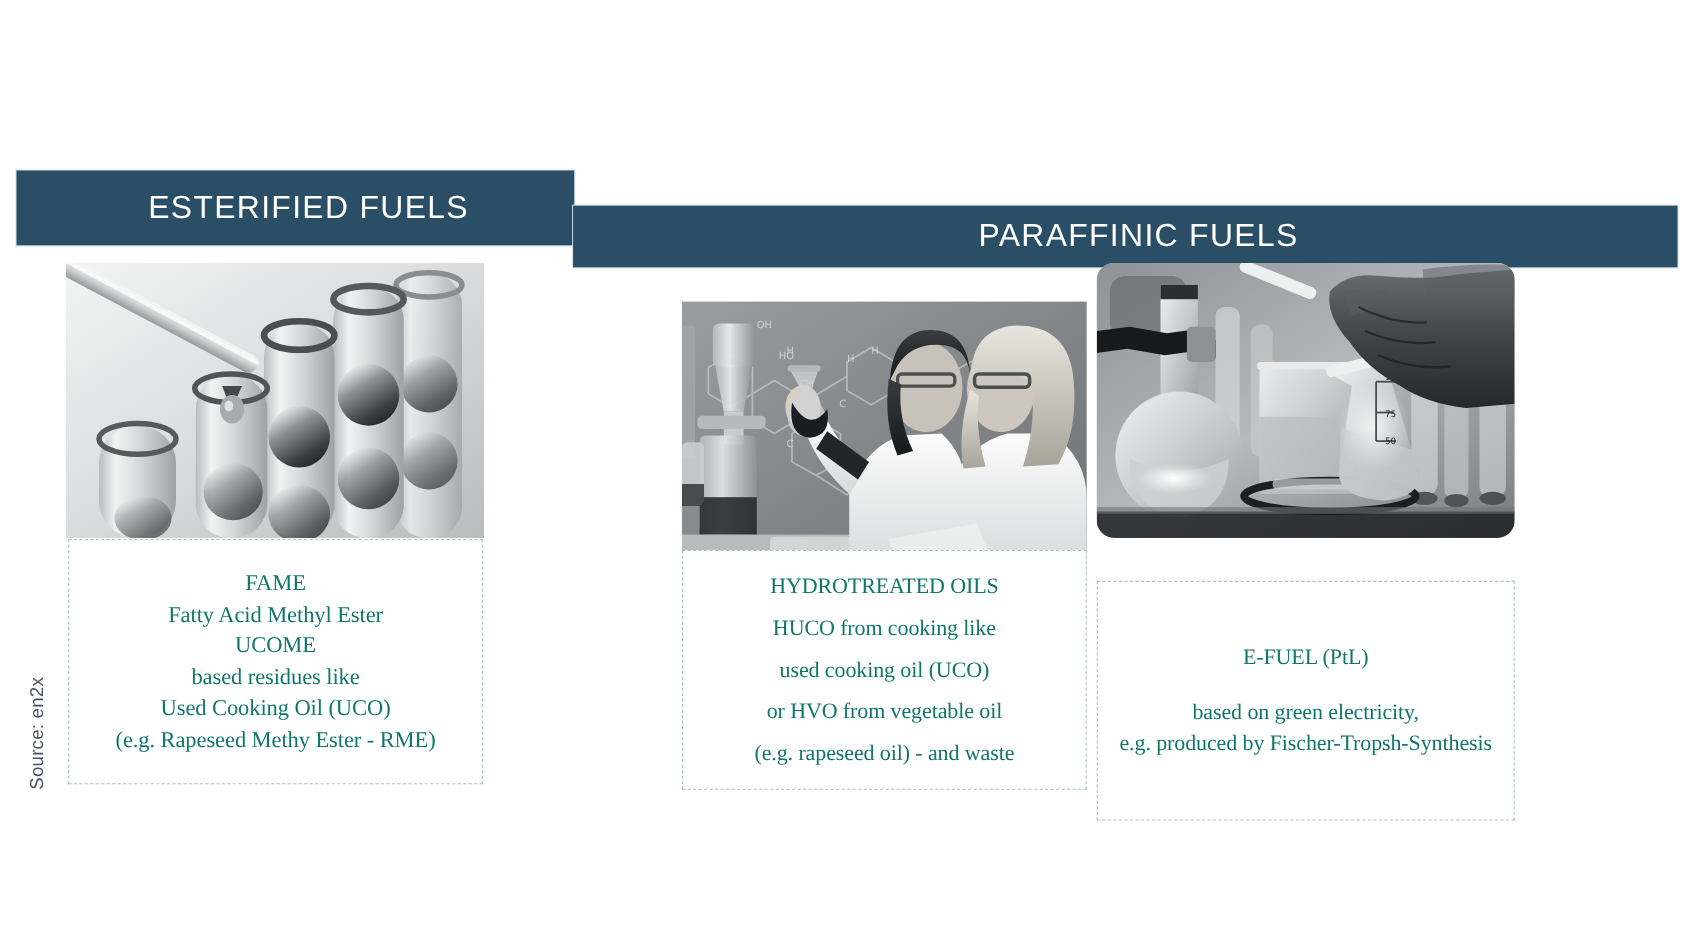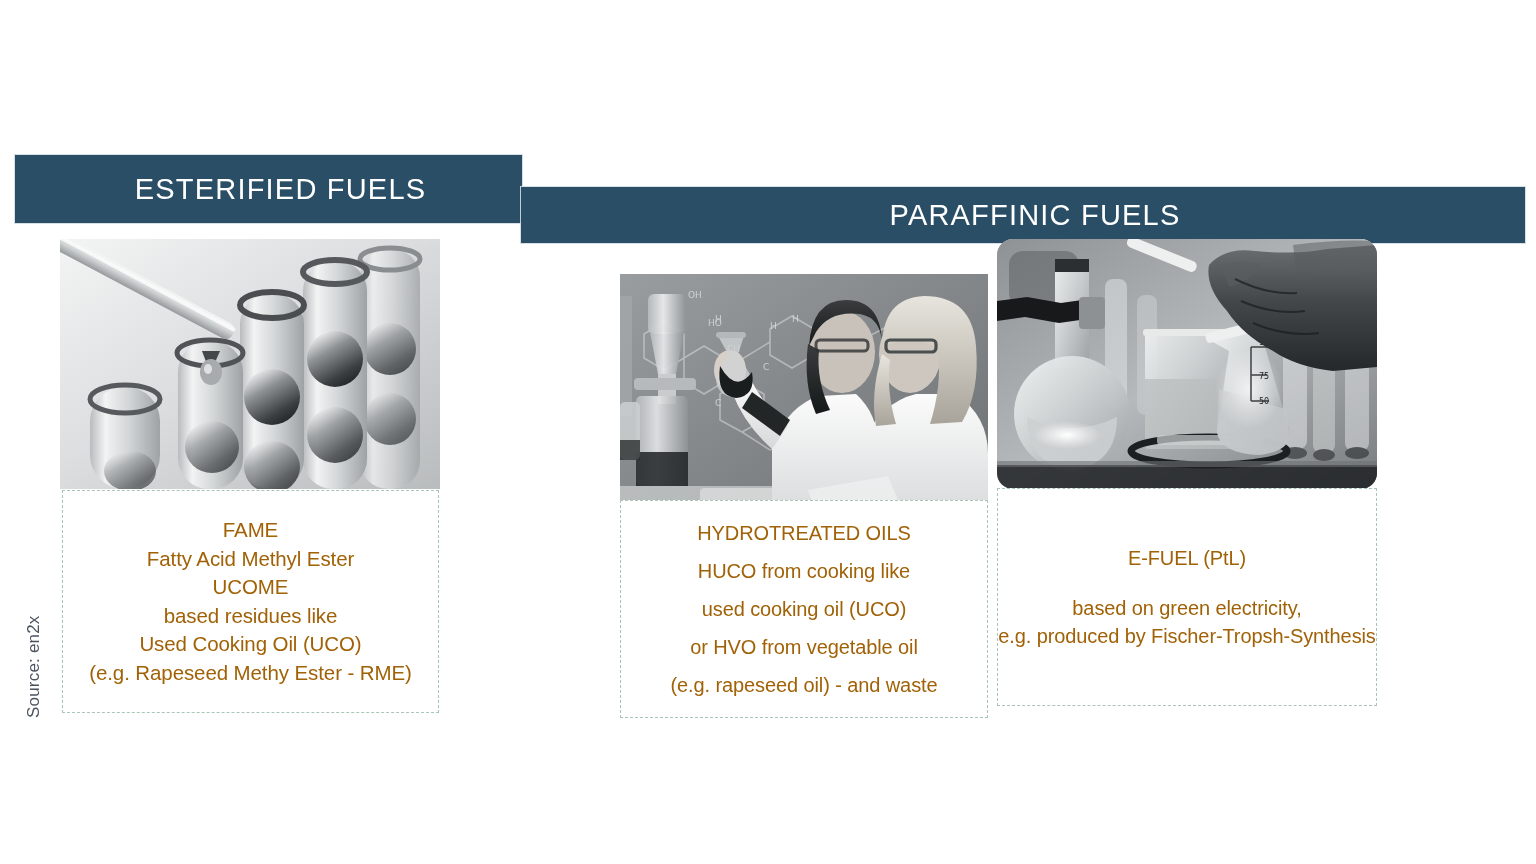--- a/index.html
+++ b/index.html
@@ -74,29 +74,29 @@
     background: #ffffff;
     display: flex;
     flex-direction: column;
     align-items: center;
     justify-content: center;
     box-sizing: border-box;
     padding: 6px 10px;
   }
   #box-fame      { left: 62px;  top: 490px; width: 377px; height: 223px; }
   #box-hydro     { left: 620px; top: 500px; width: 368px; height: 218px; gap: 10px; }
-  #box-efuel     { left: 997px; top: 488px; width: 380px; height: 218px; }
+  #box-efuel     { left: 997px; top: 528px; width: 380px; height: 218px; }
 
   .cap-line {
     font-size: 20.5px;
     line-height: 28.5px;
     text-align: center;
-    color: #a16207;
+    color: #0f766e;
     white-space: nowrap;
-    font-family: Liberation Sans, sans-serif;
+    font-family: Liberation Serif, serif;
     letter-spacing: -0.1px;
   }
   #box-hydro .cap-line, #box-efuel .cap-line {
     font-size: 20px;
     line-height: 28px;
   }
   .cap-spacer { height: 22px; }
 
   
   #source-label {

